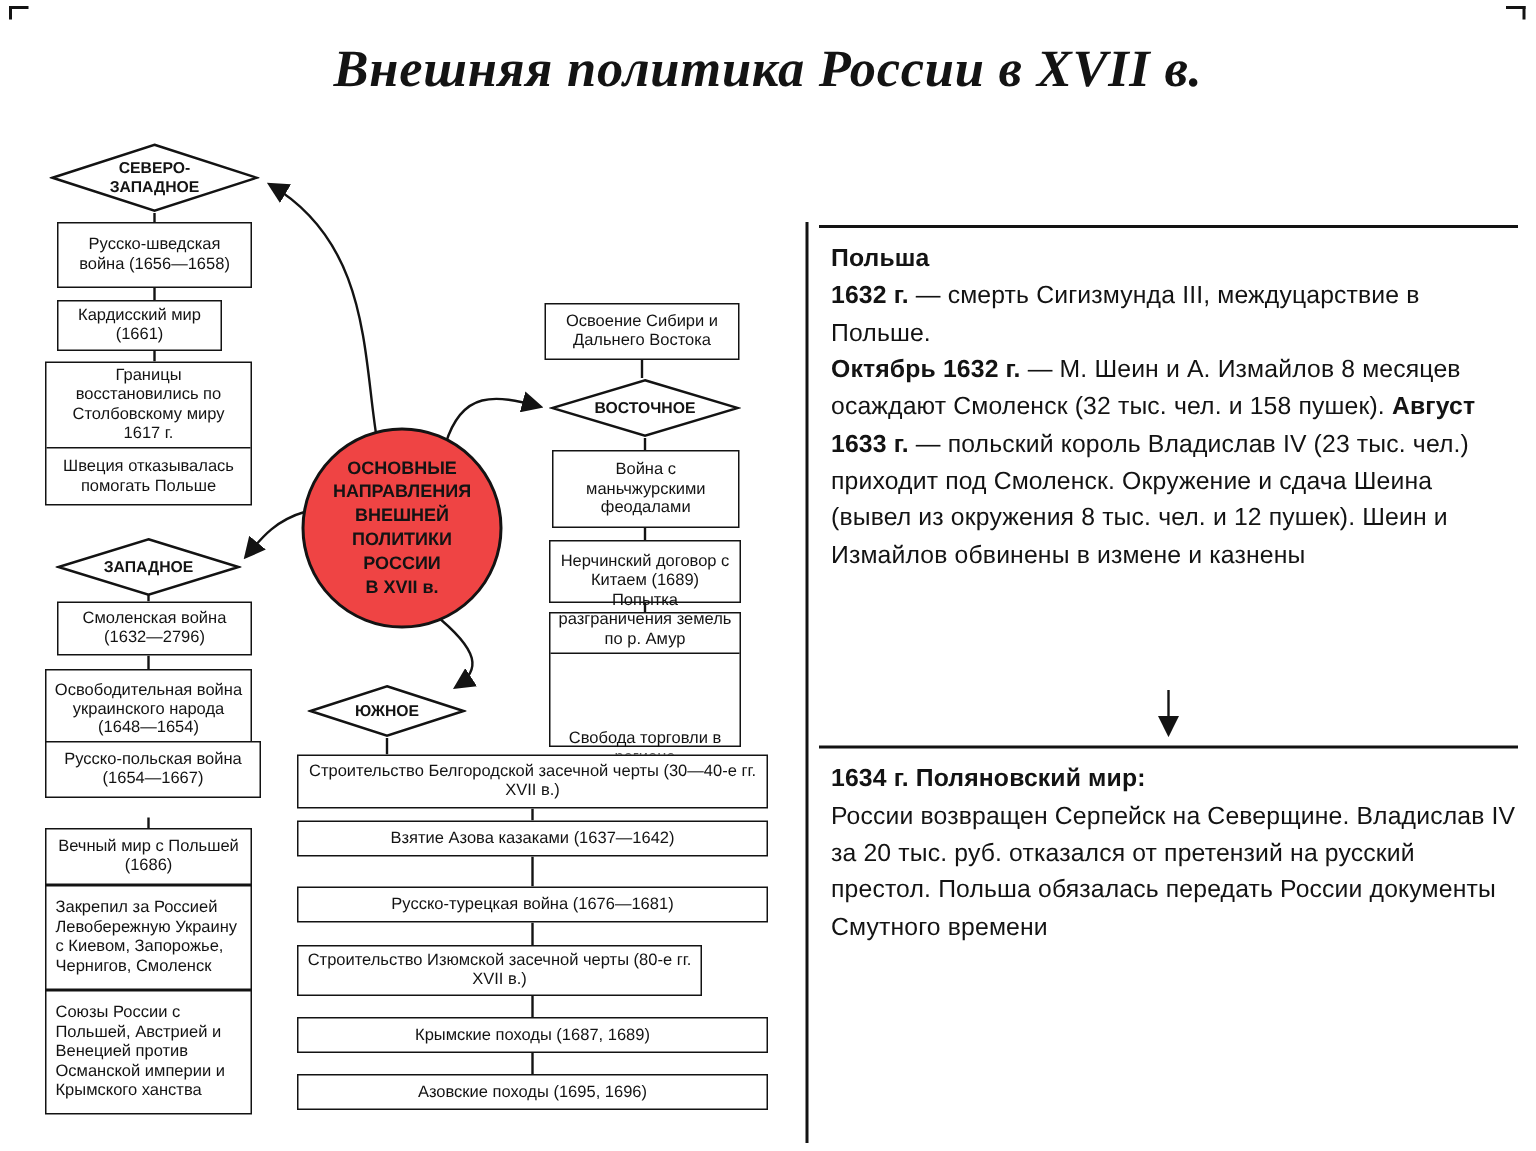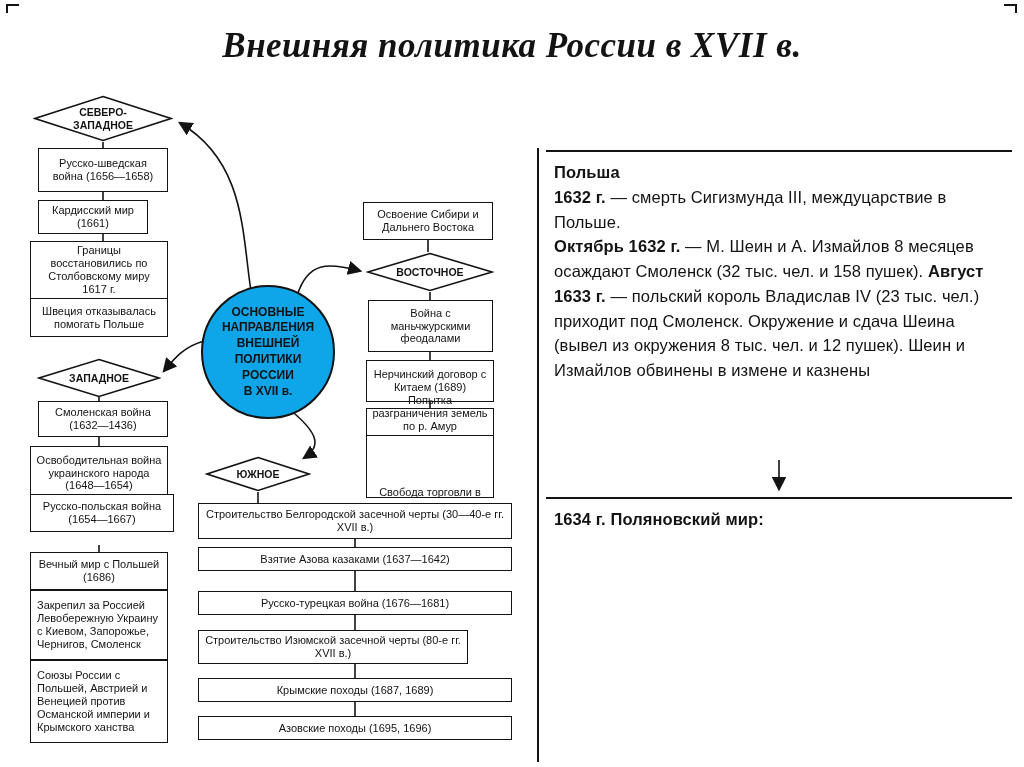--- a/index.html
+++ b/index.html
@@ -30,21 +30,21 @@
   }
   .split .cell.c1 { flex: 1.6; border-bottom: 1.6px solid #131313; }
   .split .cell.c2 { flex: 1; }
   .diamond {
     position: absolute; display: flex; align-items: center; justify-content: center;
     text-align: center; font-weight: bold; font-size: 10.5px; line-height: 1.2;
   }
   .diamond svg { position: absolute; left: 0; top: 0; }
   .diamond span { position: relative; white-space: pre-line; }
   .circle {
-    position: absolute; border: 2px solid #131313; border-radius: 50%; background: #0ea5e9;
+    position: absolute; border: 2px solid #131313; border-radius: 50%; background: #ef4444;
     display: flex; align-items: center; justify-content: center;
     text-align: center; font-weight: bold; font-size: 12px; line-height: 1.32;
   }
   .circle span { white-space: pre-line; }
   .vline, .hline, .crop { position: absolute; background: #131313; }
   .rp {
     position: absolute; left: 554px; width: 458px;
     font-size: 16.5px; line-height: 1.5; letter-spacing: 0.1px;
   }
   .rp p { margin: 0; }
@@ -112,21 +112,21 @@
   <div class="cell c1">Границы восстановились по Столбовскому миру 1617 г.</div>
   <div class="cell c2">Швеция отказывалась помогать Польше</div>
 </div>
 
 <div class="diamond" style="left:37px;top:358px;width:124px;height:40px;">
   <svg width="124" height="40">
       <polygon points="62,1.5 122,20 62,38.5 2,20" fill="#fff" stroke="#131313" stroke-width="1.6"></polygon>
     </svg>
   <span>ЗАПАДНОЕ</span>
 </div>
-<div class="box" style="left:38px;top:401px;width:130px;height:36px;">Смоленская война (1632—1436)</div>
+<div class="box" style="left:38px;top:401px;width:130px;height:36px;">Смоленская война (1632—2796)</div>
 <div class="box" style="left:30px;top:446px;width:138px;height:54px;">Освободительная война украинского народа (1648—1654)</div>
 <div class="box" style="left:30px;top:494px;width:144px;height:38px;">Русско-польская война (1654—1667)</div>
 <div class="box" style="left:30px;top:552px;width:138px;height:38px;">Вечный мир с Польшей (1686)</div>
 <div class="box left-text" style="left:30px;top:590px;width:138px;height:70px;">Закрепил за Россией Левобережную Украину с Киевом, Запорожье, Чернигов, Смоленск</div>
 <div class="box left-text" style="left:30px;top:660px;width:138px;height:83px;">Союзы России с Польшей, Австрией и Венецией против Османской империи и Крымского ханства</div>
 
 <div class="circle" style="left:201px;top:285px;width:134px;height:134px;">
   <span>ОСНОВНЫЕ
 НАПРАВЛЕНИЯ
 ВНЕШНЕЙ
@@ -165,13 +165,14 @@
 <div class="vline" style="left:537px;top:148px;width:2px;height:614px;"></div>
 <div class="hline" style="left:546px;top:150px;width:466px;height:2px;"></div>
 <div class="hline" style="left:546px;top:497px;width:466px;height:2px;"></div>
 <div class="rp" style="top:160px;">
     <p><span class="b">Польша</span></p>
     <p><span class="b">1632 г.</span><span> — смерть Сигизмунда III, междуцарствие в Польше.</span></p>
     <p><span class="b">Октябрь 1632 г.</span><span> — М. Шеин и А. Измайлов 8 месяцев осаждают Смоленск (32 тыс. чел. и 158 пушек). </span><span class="b">Август 1633 г.</span><span> — польский король Владислав IV (23 тыс. чел.) приходит под Смоленск. Окружение и сдача Шеина (вывел из окружения 8 тыс. чел. и 12 пушек). Шеин и Измайлов обвинены в измене и казнены</span></p>
   </div>
 <div class="rp" style="top:507px;">
     <p><span class="b">1634 г. Поляновский мир:</span></p>
+    <p><span>России возвращен Серпейск на Северщине. Владислав IV за 20 тыс. руб. отказался от претензий на русский престол. Польша обязалась передать России документы Смутного времени</span></p>
   </div>
 
 </body></html>

